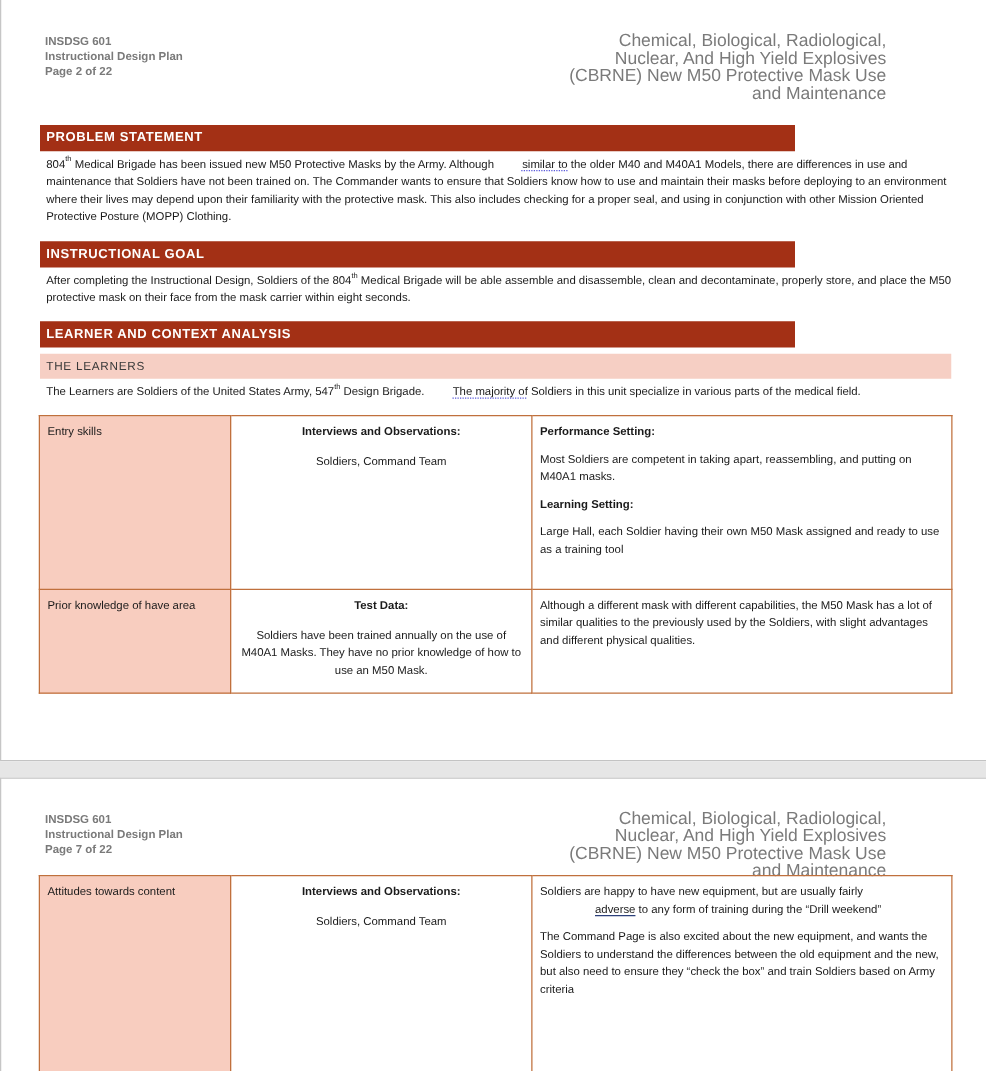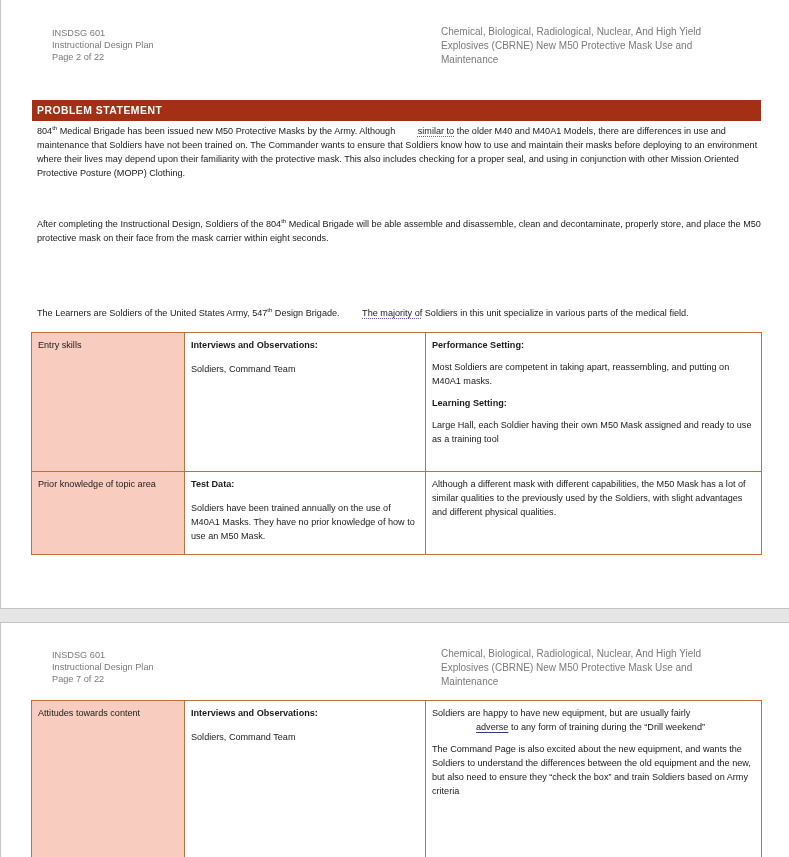--- a/index.html
+++ b/index.html
@@ -14,34 +14,34 @@
       border-left: 1px solid #c6c6c6;
     }
     #page-a { top: 0; height: 609px; border-bottom: 1px solid #c3c3c3; }
     #page-b { top: 622px; height: 240px; border-top: 1px solid #c3c3c3; }
     .page-gap {
       position: absolute; left: 0; top: 609px; width: 789px; height: 13px;
       background: #e6e6e6;
     }
 
     .hdr-left {
-      position: absolute; left: 51px;
-      font-size: 9.2px; line-height: 12.2px; color: #7a7a7a;
+      position: absolute; left: 35px;
+      font-size: 9.2px; line-height: 12.2px; color: #7a7a7a; font-weight: bold;
     }
     .hdr-right {
       position: absolute; left: 440px; width: 268px;
-      font-size: 10px; line-height: 14px; color: #7a7a7a; 
+      font-size: 14px; line-height: 14px; color: #7a7a7a; text-align: right;
     }
     #page-a .hdr-left { top: 27px; }
     #page-a .hdr-right { top: 25px; }
     #page-b .hdr-left { top: 26px; }
     #page-b .hdr-right { top: 24px; }
 
     .section-bar {
-      position: absolute; left: 31px; width: 729px; height: 21px;
+      position: absolute; left: 31px; width: 604px; height: 21px;
       background: #a33015; color: #ffffff;
       font-size: 10.4px; font-weight: bold; letter-spacing: 0.5px;
       padding: 4px 0 0 5px; line-height: 13px;
     }
     .sub-bar {
       position: absolute; left: 31px; width: 729px; height: 20px;
       background: #f6cfc4; color: #3a3a3a;
       font-size: 9.4px; letter-spacing: 0.6px;
       padding: 4px 0 0 5px; line-height: 12px;
     }
@@ -57,43 +57,46 @@
       position: absolute; left: 30px; width: 730px;
       border-collapse: collapse; table-layout: fixed;
       font-size: 9.1px; line-height: 14px; color: #1a1a1a;
     }
     table.lc td {
       border: 1px solid #c0703d;
       vertical-align: top;
       padding: 5px 6px 6px 6px;
     }
     table.lc td.c1 { width: 153px; background: #f8cdbf; }
-    table.lc td.c2 { width: 241px; }
+    table.lc td.c2 { width: 241px; text-align: center; }
     table.lc td.c3 { width: 336px; }
     .lbl { font-weight: bold; display: block; }
     .gap1 { display: block; height: 10px; }
     .gap2 { display: block; height: 8px; }
   </style>
 </head>
 <body>
 
 <div class="page" id="page-a">
 
   <div class="hdr-left">
     <div>INSDSG 601</div>
     <div>Instructional Design Plan</div>
     <div>Page 2 of 22</div>
   </div>
   <div class="hdr-right">Chemical, Biological, Radiological, Nuclear, And High Yield Explosives (CBRNE) New M50 Protective Mask Use and Maintenance</div>
 
   <div class="section-bar" style="top:100px;">PROBLEM STATEMENT</div>
   <div class="para" style="top:124px;"><span>804</span><sup>th</sup><span> Medical Brigade has been issued new M50 Protective Masks by the Army. Although </span><span class="squiggle">similar to</span><span> the older M40 and M40A1 Models, there are differences in use and maintenance that Soldiers have not been trained on. The Commander wants to ensure that Soldiers know how to use and maintain their masks before deploying to an environment where their lives may depend upon their familiarity with the protective mask. This also includes checking for a proper seal, and using in conjunction with other Mission Oriented Protective Posture (MOPP) Clothing.</span></div>
 
+  <div class="section-bar" style="top:193px;">INSTRUCTIONAL GOAL</div>
   <div class="para" style="top:217px;"><span>After completing the Instructional Design, Soldiers of the 804</span><sup>th</sup><span> Medical Brigade will be able assemble and disassemble, clean and decontaminate, properly store, and place the M50 protective mask on their face from the mask carrier within eight seconds.</span></div>
 
+  <div class="section-bar" style="top:257px;">LEARNER AND CONTEXT ANALYSIS</div>
+  <div class="sub-bar" style="top:283px;">THE LEARNERS</div>
   <div class="para" style="top:306px;"><span>The Learners are Soldiers of the United States Army, 547</span><sup>th</sup><span> Design Brigade. </span><span class="squiggle">The majority of</span><span> Soldiers in this unit specialize in various parts of the medical field.</span></div>
 
   <table class="lc" style="top:332px;">
     <tbody>
         <tr style="height:139px;">
       <td class="c1">Entry skills</td>
       <td class="c2">
         <span class="lbl">Interviews and Observations:</span>
         <span class="gap1"></span>
         <span>Soldiers, Command Team</span>
@@ -102,21 +105,21 @@
         <span class="lbl">Performance Setting:</span>
         <span class="gap2"></span>
         <span style="display:block">Most Soldiers are competent in taking apart, reassembling, and putting on M40A1 masks.</span>
         <span class="gap2"></span>
         <span class="lbl">Learning Setting:</span>
         <span class="gap2"></span>
         <span style="display:block">Large Hall, each Soldier having their own M50 Mask assigned and ready to use as a training tool</span>
       </td>
     </tr>
     <tr style="height:83px;">
-      <td class="c1">Prior knowledge of topic area</td>
+      <td class="c1">Prior knowledge of have area</td>
       <td class="c2">
         <span class="lbl">Test Data:</span>
         <span class="gap1"></span>
         <span style="display:block">Soldiers have been trained annually on the use of M40A1 Masks. They have no prior knowledge of how to use an M50 Mask.</span>
       </td>
       <td class="c3">
         <span style="display:block">Although a different mask with different capabilities, the M50 Mask has a lot of similar qualities to the previously used by the Soldiers, with slight advantages and different physical qualities.</span>
       </td>
     </tr>
   </tbody>

